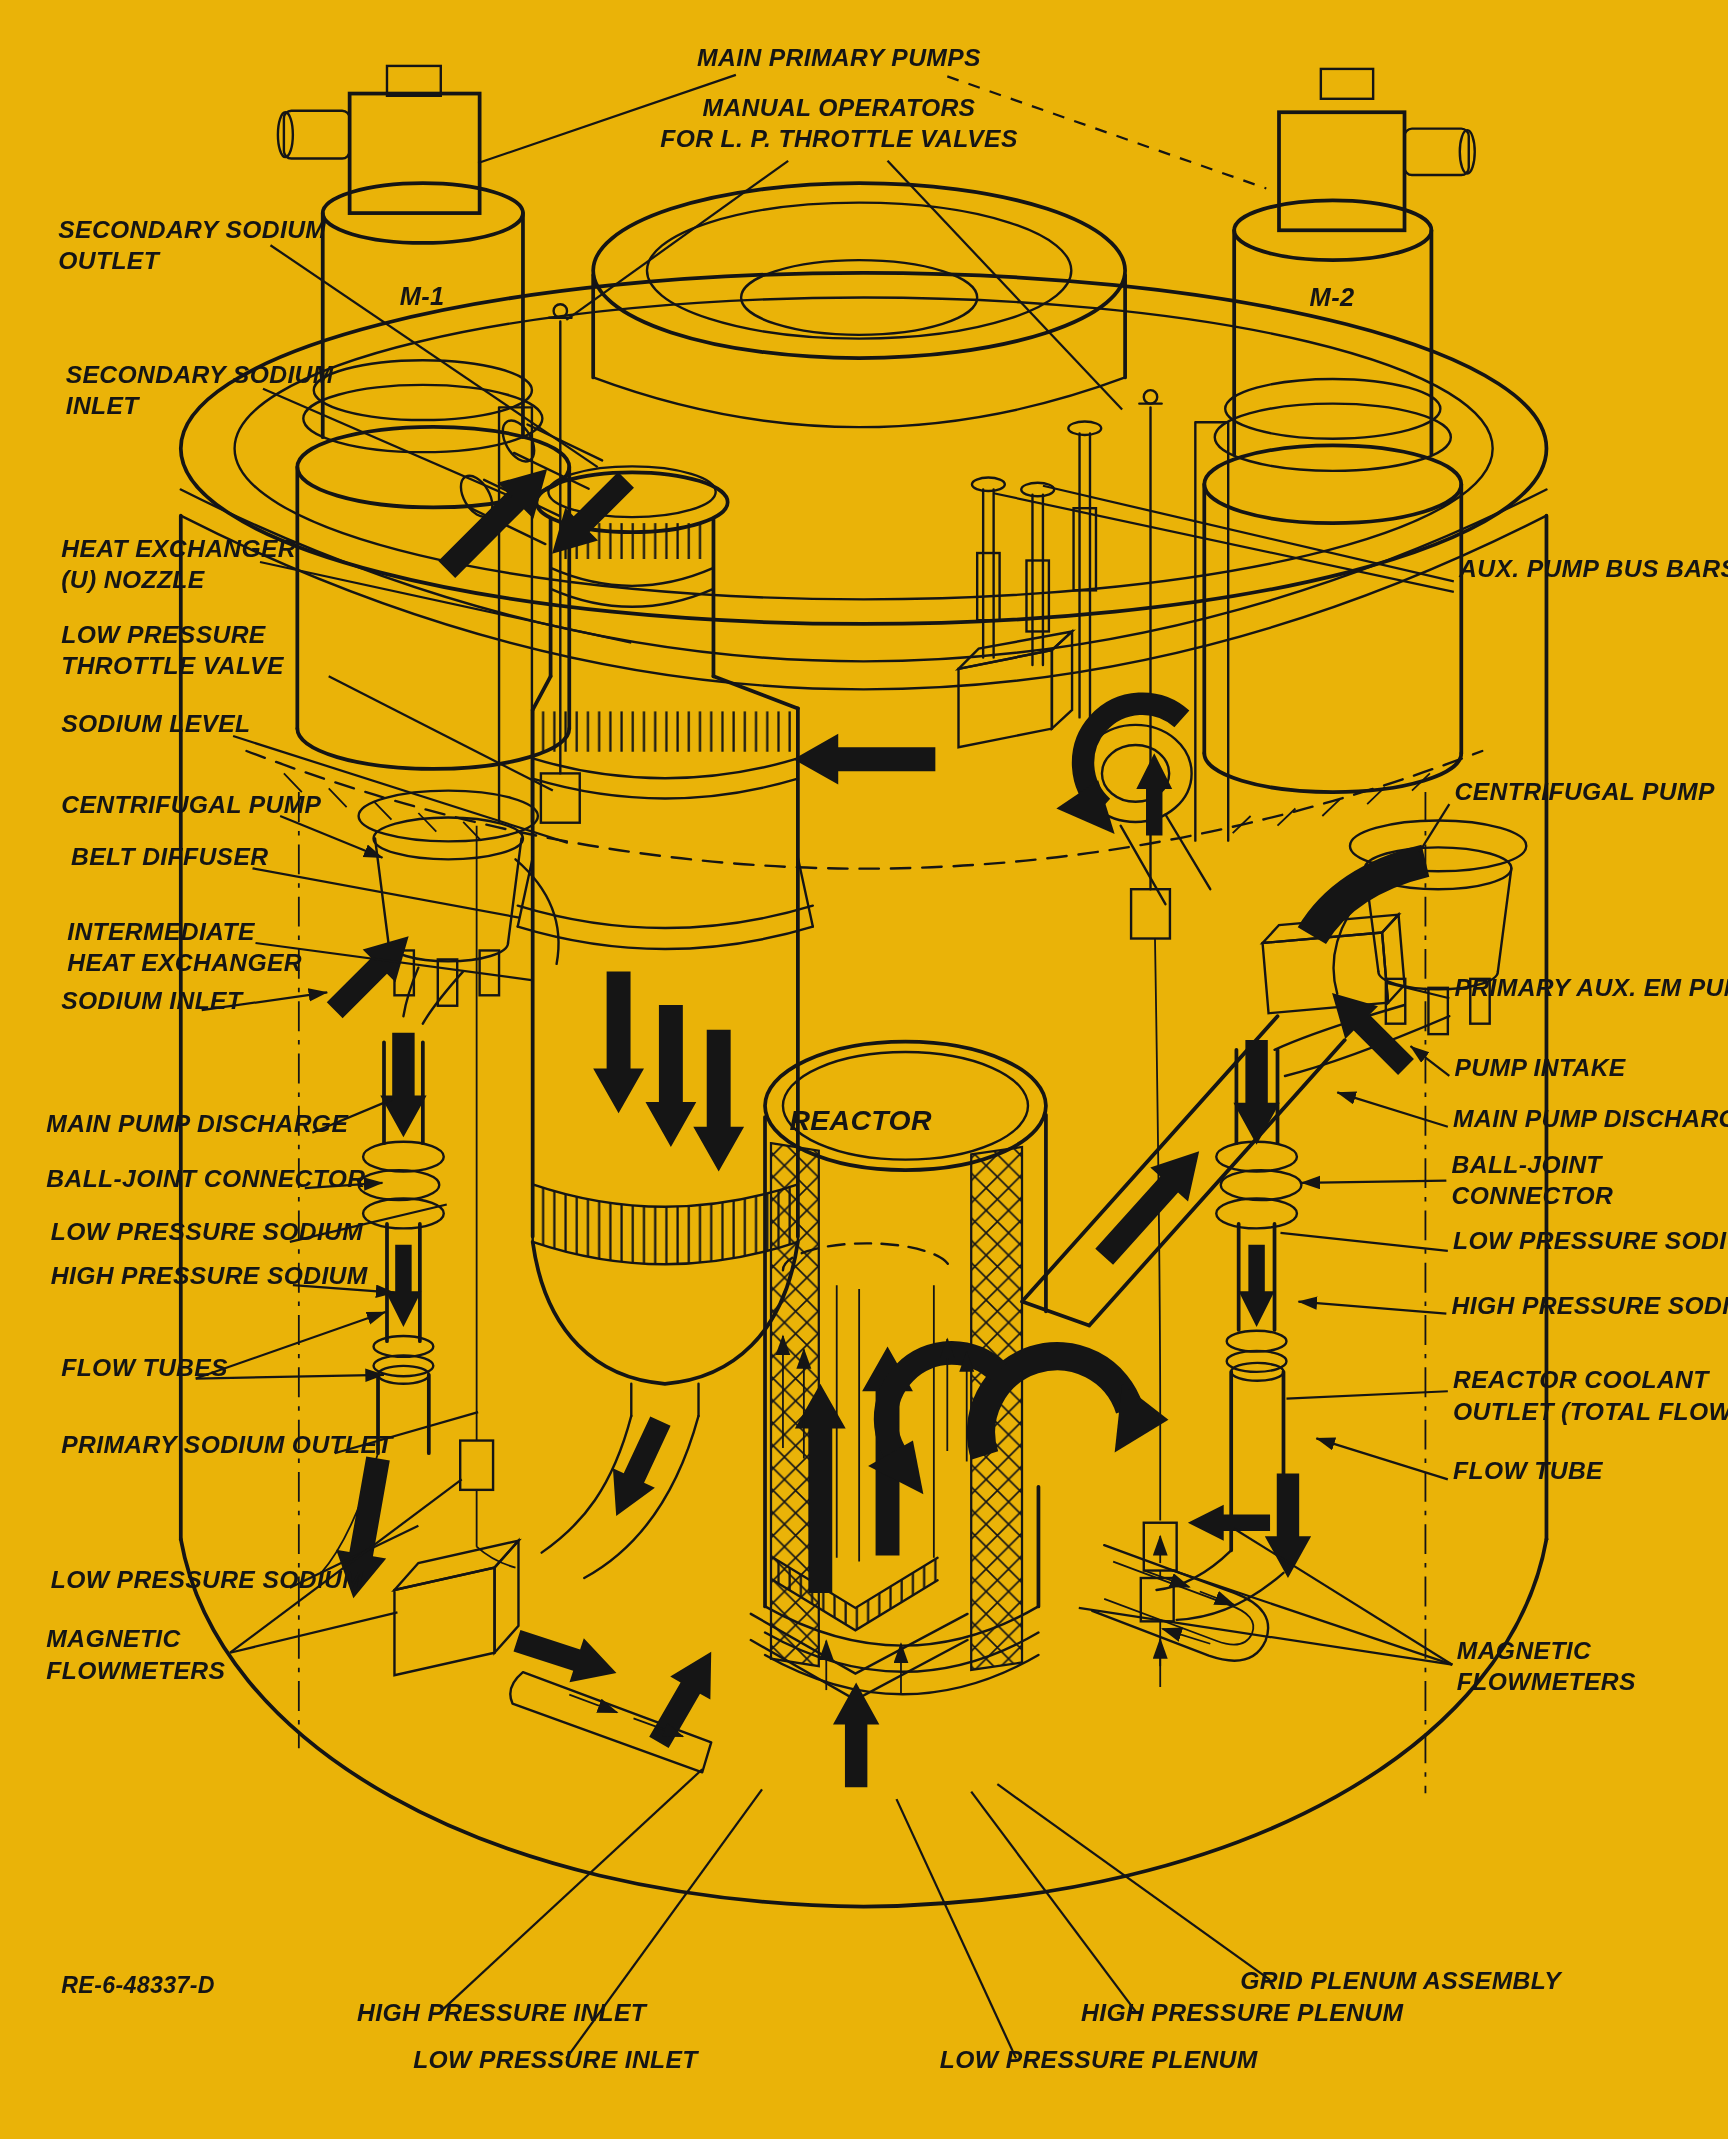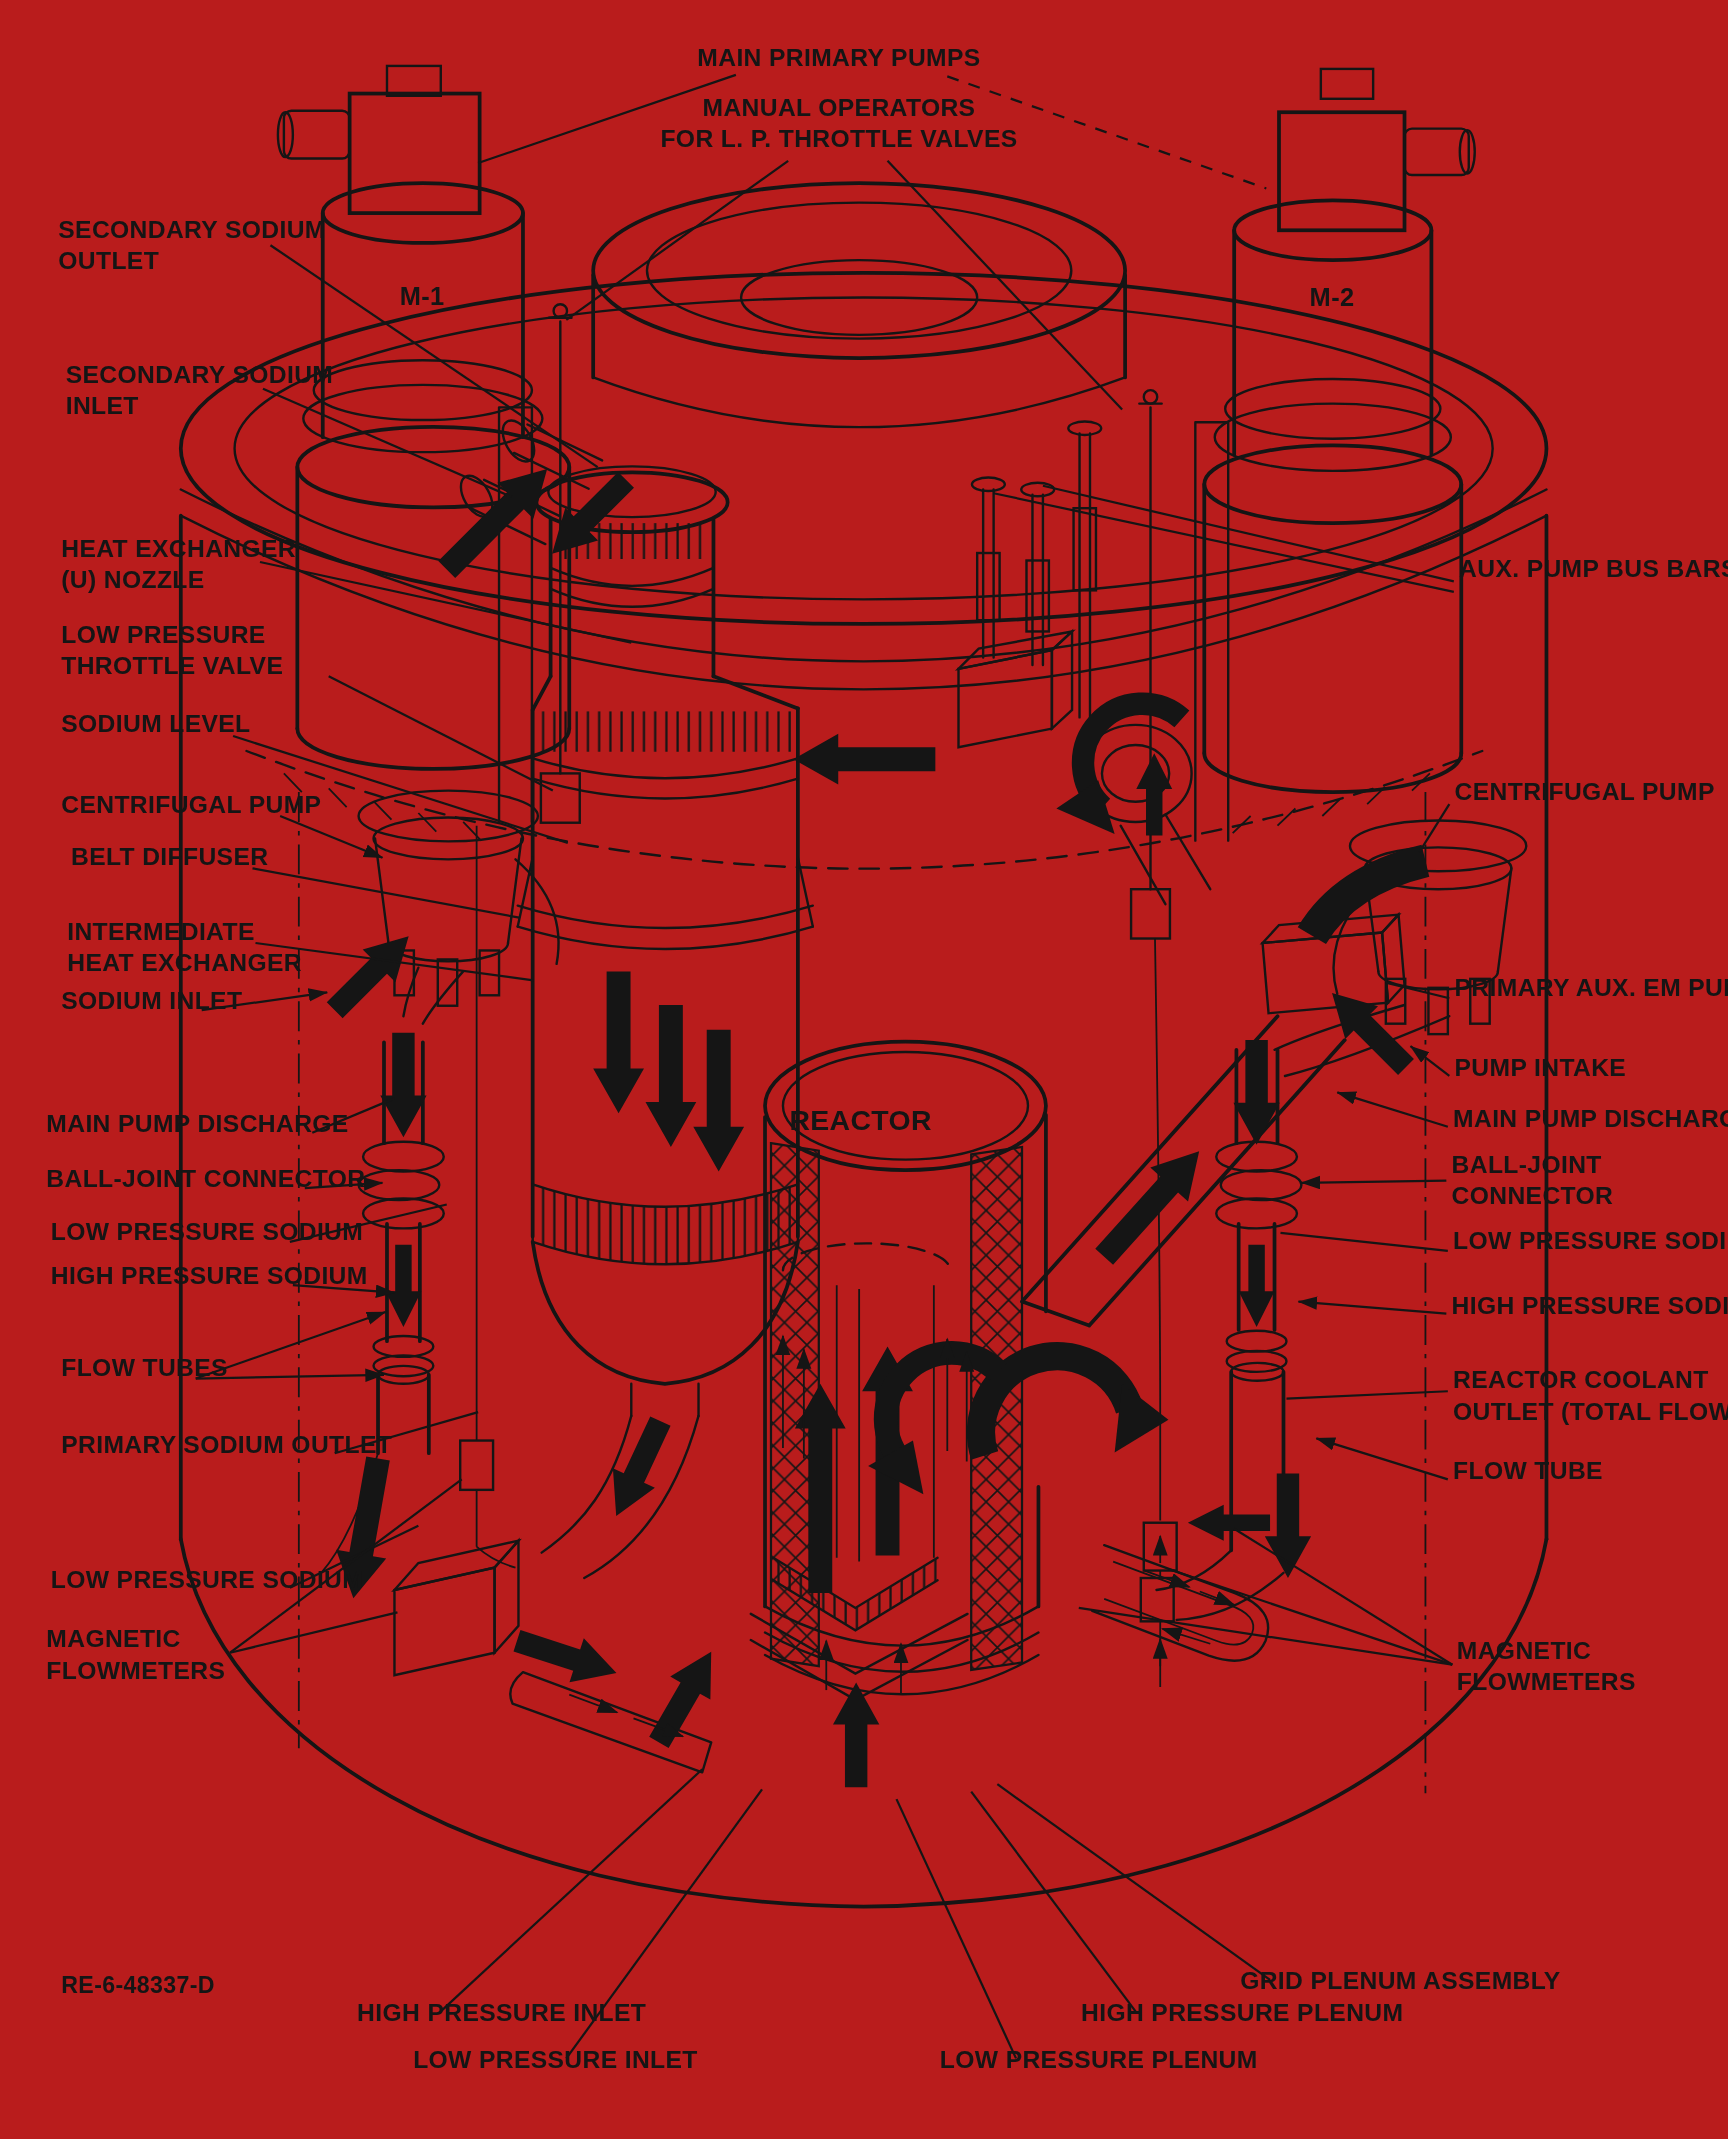--- a/index.html
+++ b/index.html
@@ -1,16 +1,16 @@
 <!DOCTYPE html>
 <html style="font-size:12px"><head>
 <meta charset="utf-8">
 <style>
   html,body{margin:0;padding:0;background:#ffffff;width:1728px;height:2140px;overflow:hidden;}
-  #page{position:relative;width:1728px;height:2140px;background:#b91c1c;}
+  #page{position:relative;width:1728px;height:2140px;background:#eab308;font-style:italic;}
   svg{display:block;position:absolute;left:0;top:0;}
   .outline{fill:none;stroke:#151515;stroke-width:5;stroke-linecap:round;}
   .thin{fill:none;stroke:#151515;stroke-width:3.2;stroke-linecap:round;}
   .xfine{fill:none;stroke:#151515;stroke-width:2.4;}
   .solidfill{fill:#151515;stroke:none;}
   .fatpipe{fill:none;stroke:#151515;stroke-linecap:butt;}
   .leader{fill:none;stroke:#151515;stroke-width:3;}
   .lbl{font-family:"Liberation Sans","DejaVu Sans",sans-serif;font-weight:bold;fill:#151515;letter-spacing:.5px;}
 </style>
 </head>

